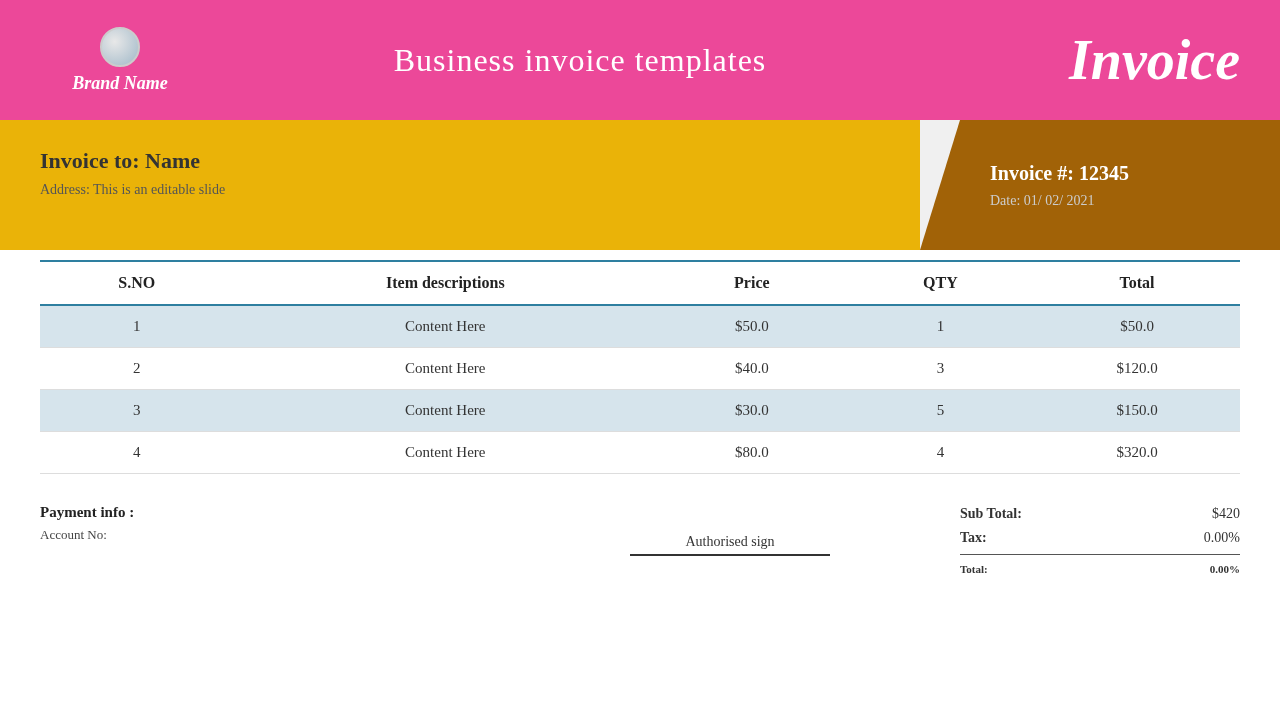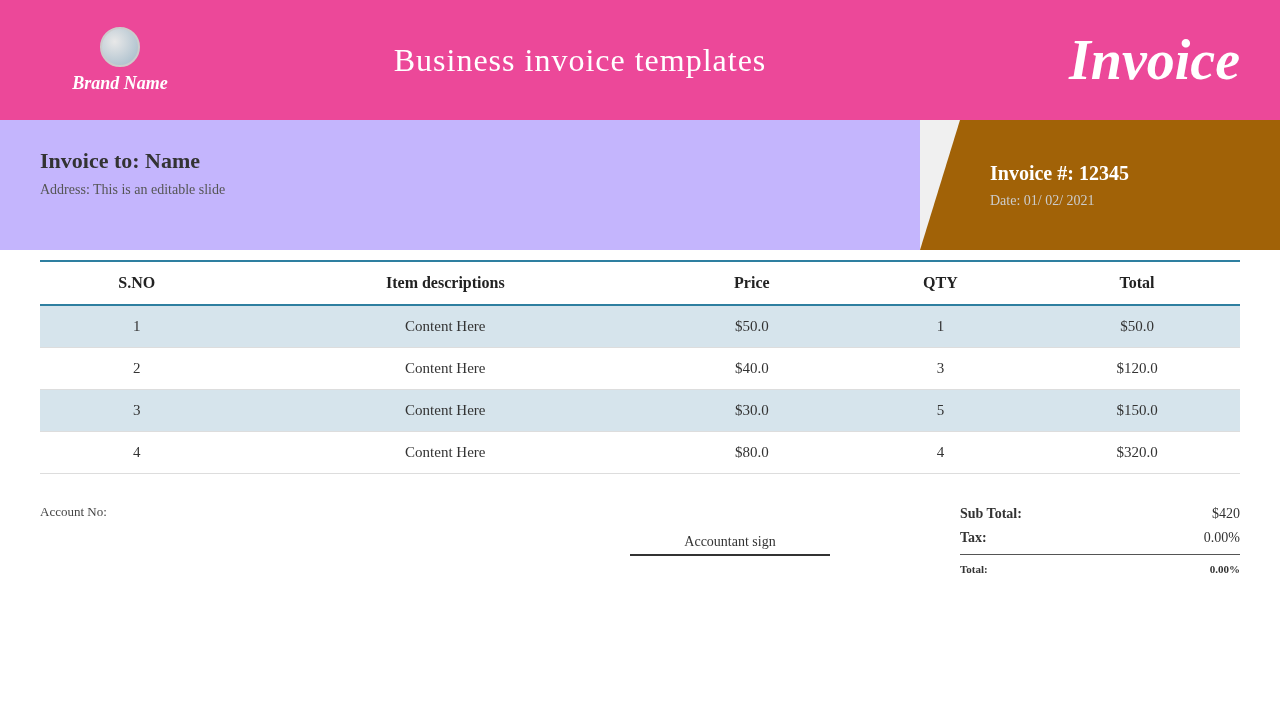--- a/index.html
+++ b/index.html
@@ -62,21 +62,21 @@
     
     .info-section {
       display: flex;
       height: 130px;
       background: #f0f0f0;
       position: relative;
     }
     .invoice-to-area {
       flex: 1;
       padding: 28px 40px;
-      background: #c4b5fd;
+      background: #eab308;
     }
     .invoice-to-name {
       font-size: 22px;
       font-weight: bold;
       color: #333;
       margin-bottom: 8px;
     }
     .invoice-to-address {
       font-size: 14px;
       color: #555;
@@ -268,24 +268,25 @@
           <td>$80.0</td>
           <td>4</td>
           <td>$320.0</td>
         </tr>
       </tbody>
   </table>
 </div>
 
 <div class="footer-section">
   <div class="payment-info">
+    <div class="payment-title">Payment info :</div>
     <div class="payment-line">Account No:</div>
   </div>
   <div class="sign-area">
-    <div class="sign-label">Accountant sign</div>
+    <div class="sign-label">Authorised sign</div>
     <div class="sign-line"></div>
   </div>
   <div class="totals-area">
     <div class="total-row">
       <span class="total-label">Sub Total:</span>
       <span>$420</span>
     </div>
     <div class="total-row">
       <span class="total-label">Tax:</span>
       <span>0.00%</span>

